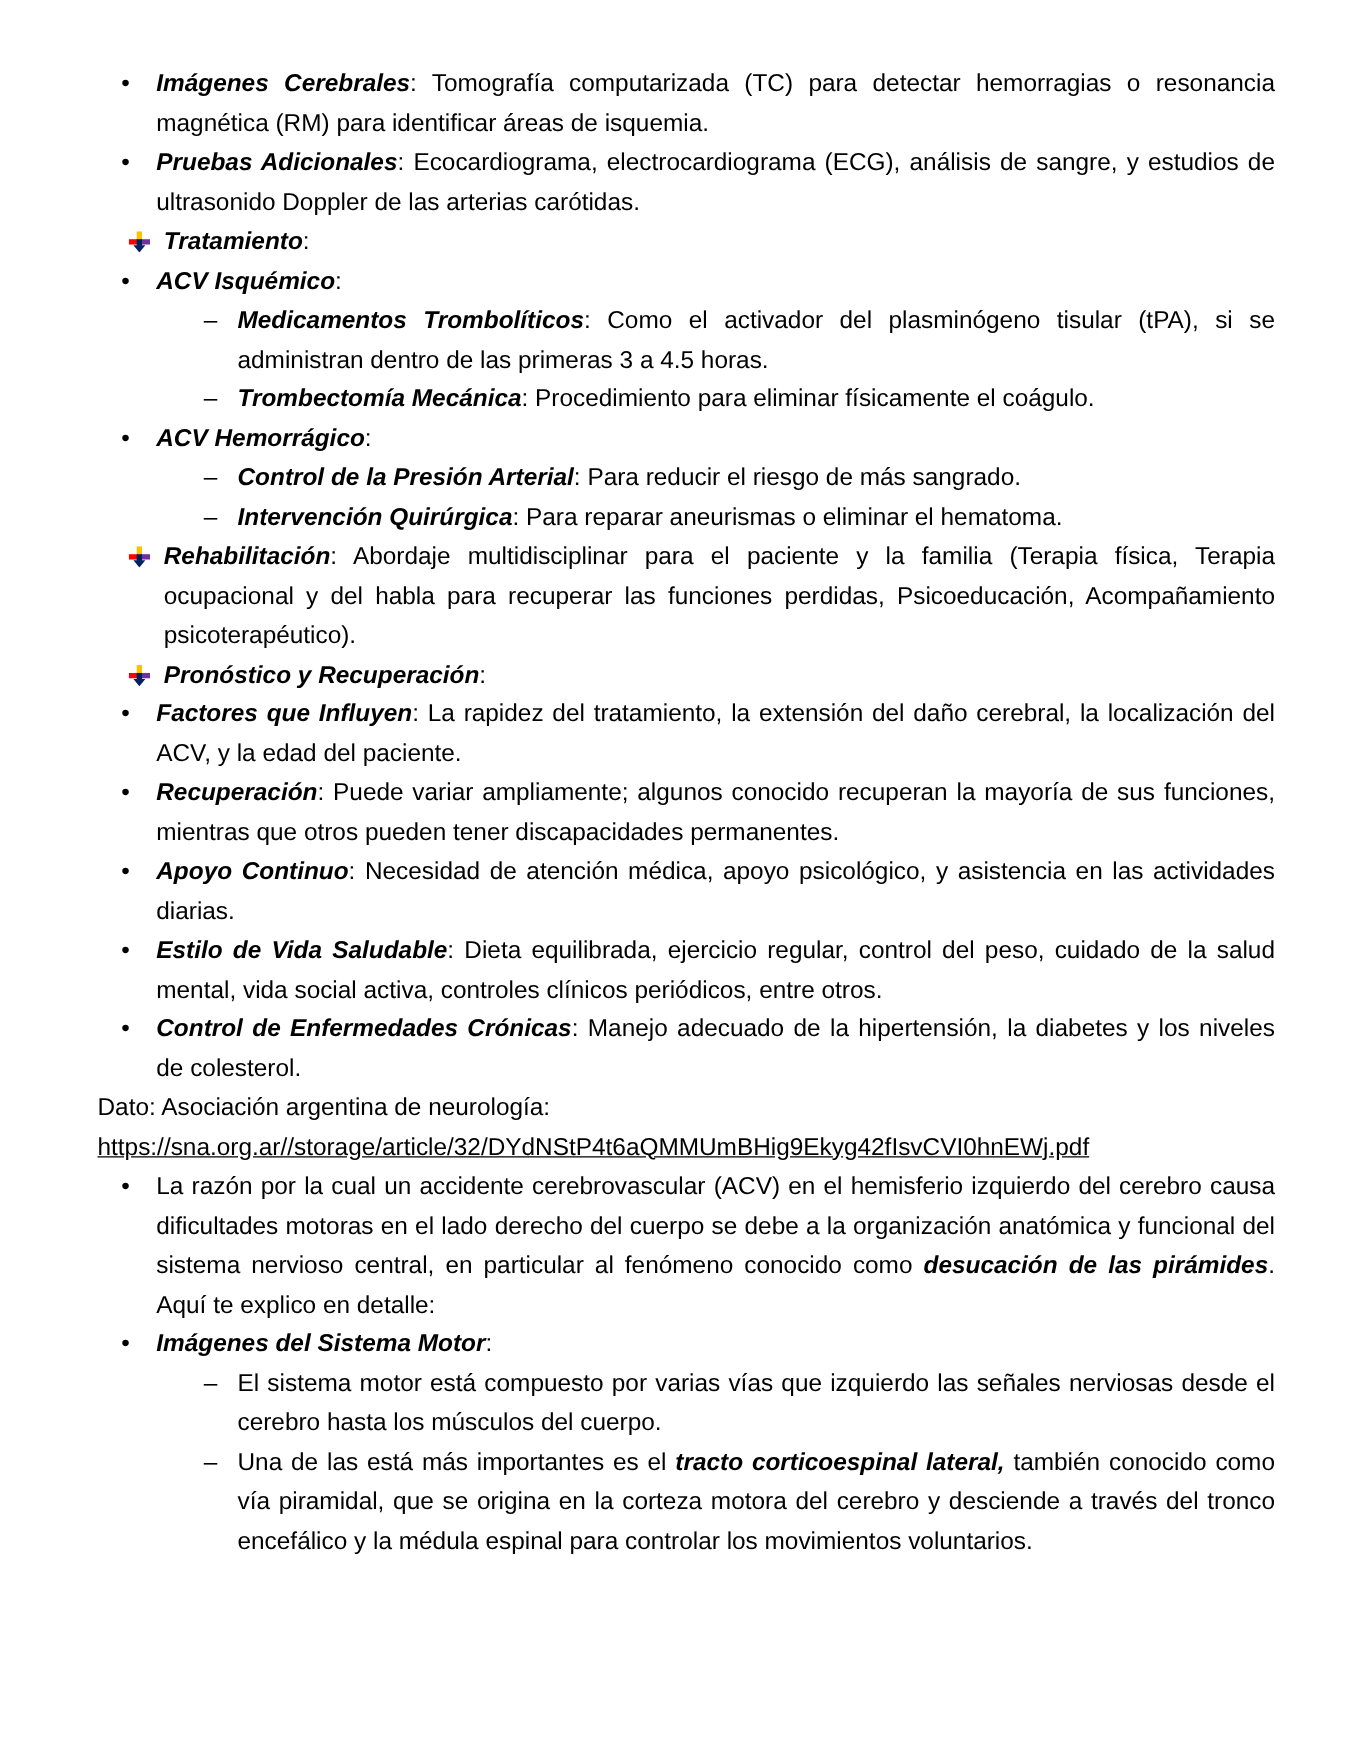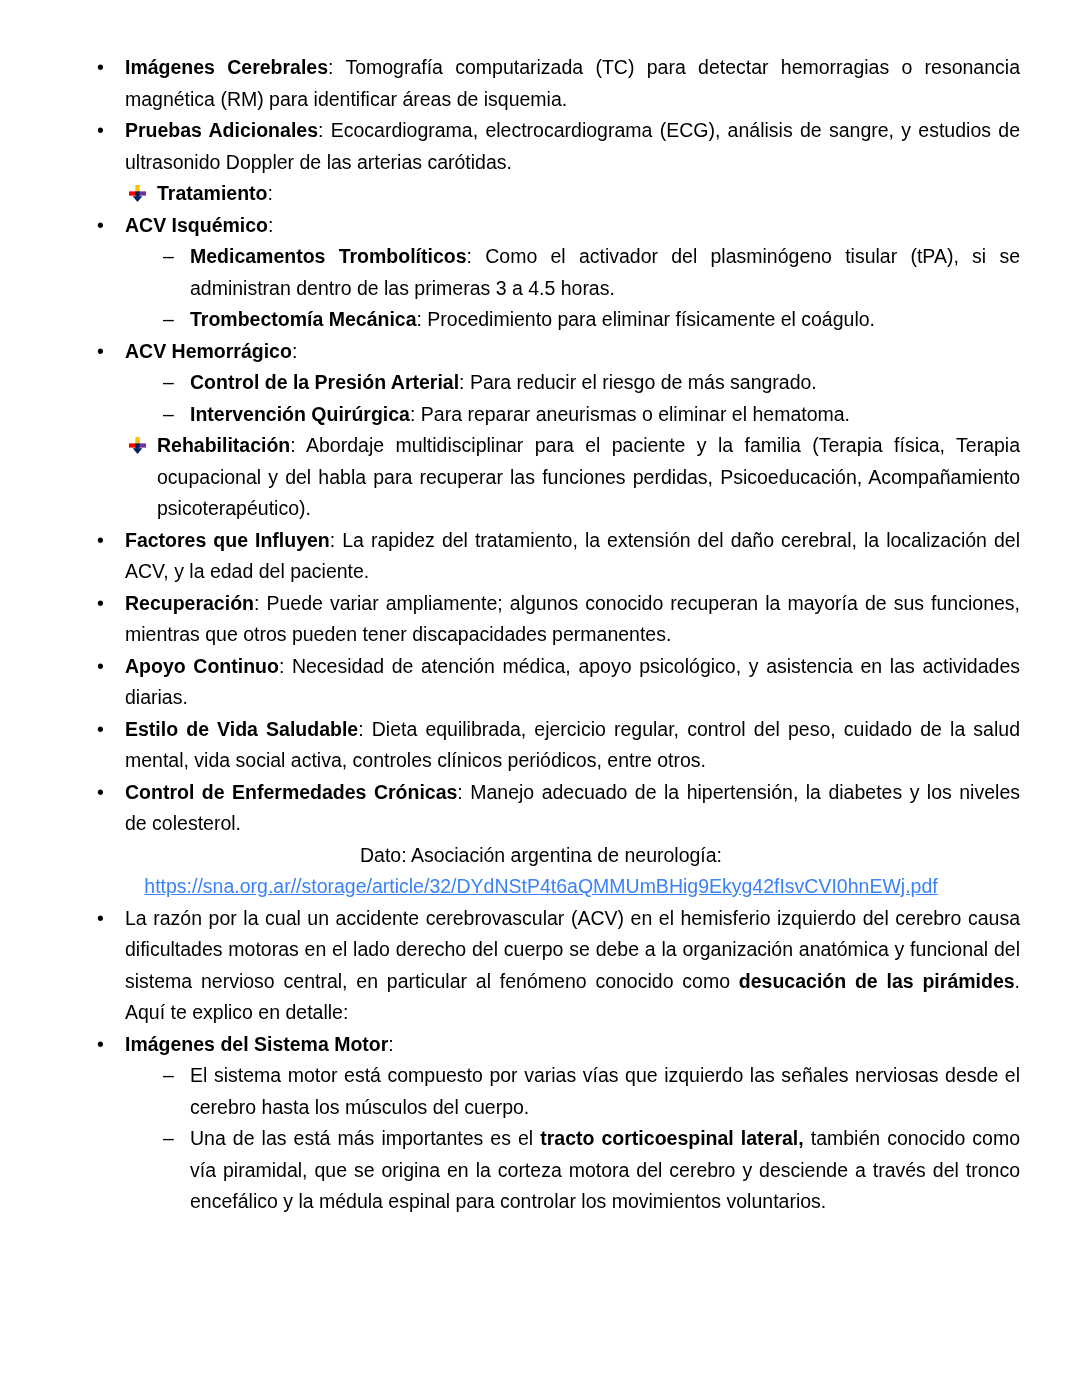--- a/index.html
+++ b/index.html
@@ -30,22 +30,22 @@
 
   
   .row {
     position: relative;
     text-align: justify;
     text-justify: inter-word;
     margin: 0;
     padding: 0;
   }
   .row.plain {
-    margin-left: 0;
-    text-align: center;
+    margin-left: 16px;
+    text-align: left;
   }
 
   
   .lvl1 {
     margin-left: 63px;       
     padding-left: 0;
   }
   .lvl1 > .marker {
     position: absolute;
     left: -28px;
@@ -63,40 +63,40 @@
   .lvl2 > .marker {
     position: absolute;
     left: -27px;
     top: 0;
     font-size: 19.5px;
     line-height: 31.5px;
   }
 
   
   .lvlarrow {
-    margin-left: 95px;       
+    margin-left: 69px;       
   }
   .lvlarrow > .marker {
     position: absolute;
     left: -28px;
     top: 7px;
     width: 18px;
     height: 18px;
     line-height: 0;
   }
   .arrow-ico { display: block; width: 17px; height: 17px; }
 
-  b, .b { font-weight: bold; }
+  b, .b { font-weight: bold; font-style: italic; }
 
   .link {
     color: #0000ee;
     text-decoration: underline;
     word-break: break-all;
   }
-  a.link { color: #3b82f6; }
+  a.link { color: #000000; }
 </style>
 </head>
 <body>
 
 <div class="page">
   <div class="doc-body">
 
     <div>
 
       <p class="row lvl1">
@@ -148,20 +148,31 @@
           <svg class="arrow-ico" viewBox="0 0 16 16" xmlns="http://www.w3.org/2000/svg" aria-hidden="true">
             <rect x="6" y="0" width="4" height="7" fill="#ffc000"></rect>
             <rect x="0" y="6" width="7" height="4" fill="#ff0000"></rect>
             <rect x="9" y="6" width="7" height="4" fill="#7030a0"></rect>
             <rect x="6" y="6" width="4" height="5" fill="#002060"></rect>
             <polygon points="3.5,10.5 12.5,10.5 8,16" fill="#002060"></polygon>
           </svg>
         </span><b>Rehabilitación</b><span>: Abordaje multidisciplinar para el paciente y la familia (Terapia física, Terapia ocupacional y del habla para recuperar las funciones perdidas, Psicoeducación, Acompañamiento psicoterapéutico).</span>
       </p>
 
+      <p class="row lvlarrow">
+        <span class="marker">
+          <svg class="arrow-ico" viewBox="0 0 16 16" xmlns="http://www.w3.org/2000/svg" aria-hidden="true">
+            <rect x="6" y="0" width="4" height="7" fill="#ffc000"></rect>
+            <rect x="0" y="6" width="7" height="4" fill="#ff0000"></rect>
+            <rect x="9" y="6" width="7" height="4" fill="#7030a0"></rect>
+            <rect x="6" y="6" width="4" height="5" fill="#002060"></rect>
+            <polygon points="3.5,10.5 12.5,10.5 8,16" fill="#002060"></polygon>
+          </svg>
+        </span><b>Pronóstico y Recuperación</b><span>:</span>
+      </p>
 
       <p class="row lvl1">
         <span class="marker">•</span><b>Factores que Influyen</b><span>: La rapidez del tratamiento, la extensión del daño cerebral, la localización del ACV, y la edad del paciente.</span>
       </p>
 
       <p class="row lvl1">
         <span class="marker">•</span><b>Recuperación</b><span>: Puede variar ampliamente; algunos conocido recuperan la mayoría de sus funciones, mientras que otros pueden tener discapacidades permanentes.</span>
       </p>
 
       <p class="row lvl1">

